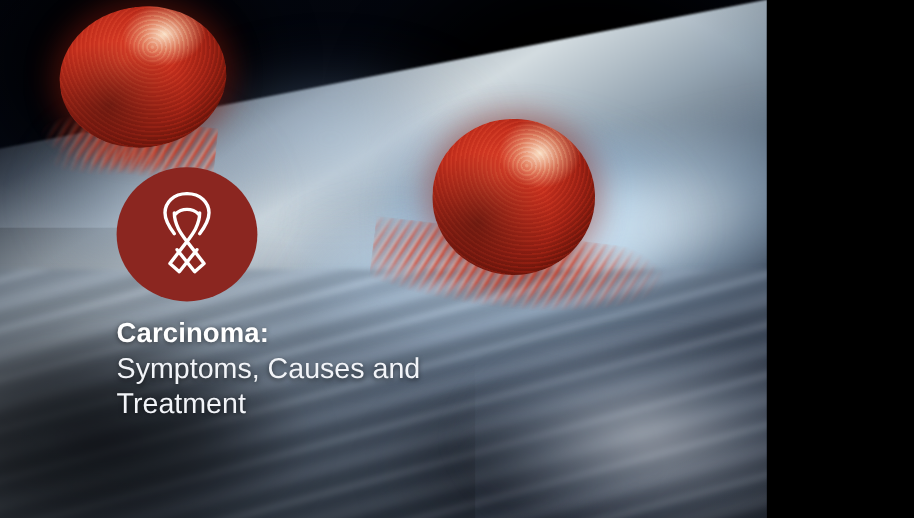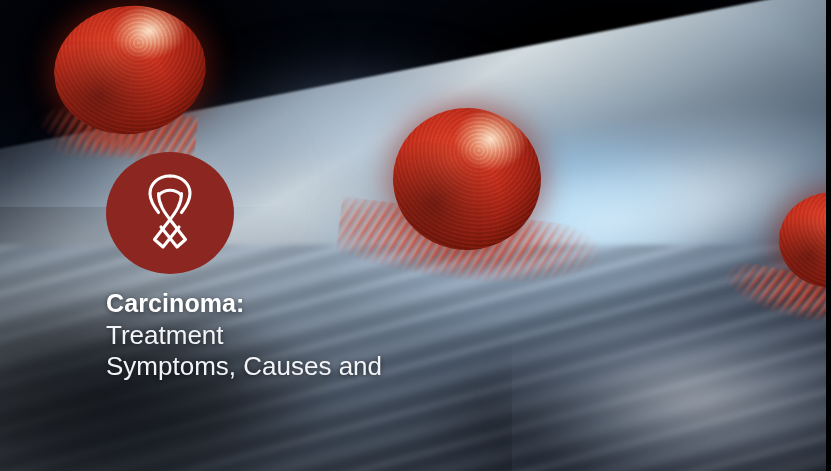--- a/index.html
+++ b/index.html
@@ -2,21 +2,21 @@
 <html><head>
 <meta charset="utf-8">
 <style>
   html, body {
     margin: 0;
     padding: 0;
     background: #000;
   }
   #stage {
     position: relative;
-    width: 826px;
+    width: 697px;
     height: 471px;
     overflow: hidden;
     background: #05070d;
     font-family: "Liberation Sans", sans-serif;
   }
 
   
   .scene { position: absolute; inset: 0; overflow: hidden; }
 
   
@@ -320,18 +320,18 @@
         <path d="M19.5 22.5 C19.5 33 25 41 32.5 50.5 L46.5 68.5 L38 76 L22 56"></path>
 
         <path d="M42.5 22.5 C42.5 33 37 41 29.5 50.5 L15.5 68.5 L24 76 L40 56"></path>
       </svg>
     </span>
   </div>
 
   <div class="title-block">
     <div class="title-main">Carcinoma:</div>
     <div class="title-sub">
+      <span class="ln">Symptoms, Causes and</span>
       <span class="ln">Treatment</span>
-      <span class="ln">Symptoms, Causes and</span>
     </div>
   </div>
 
 </div>
 
 </body></html>

